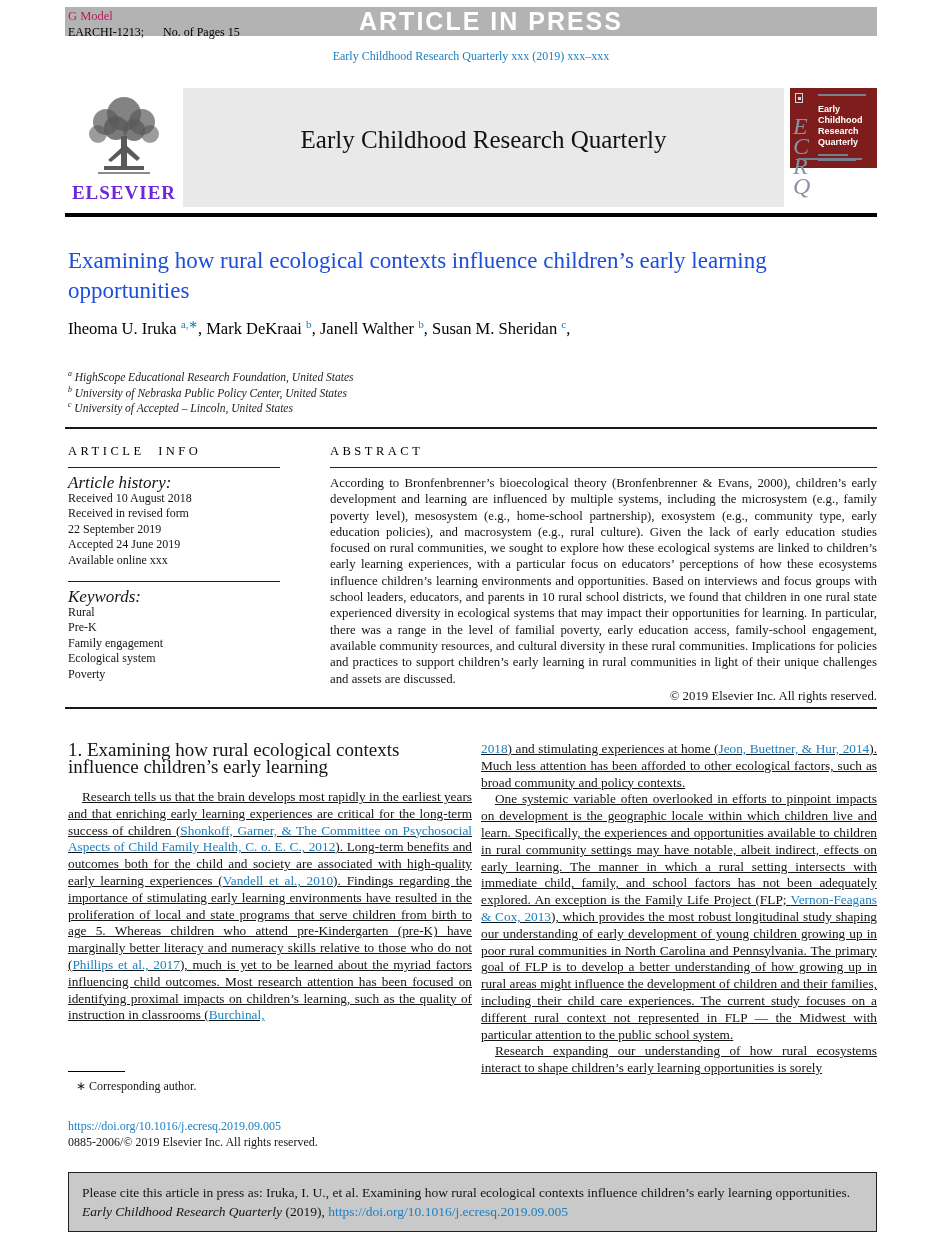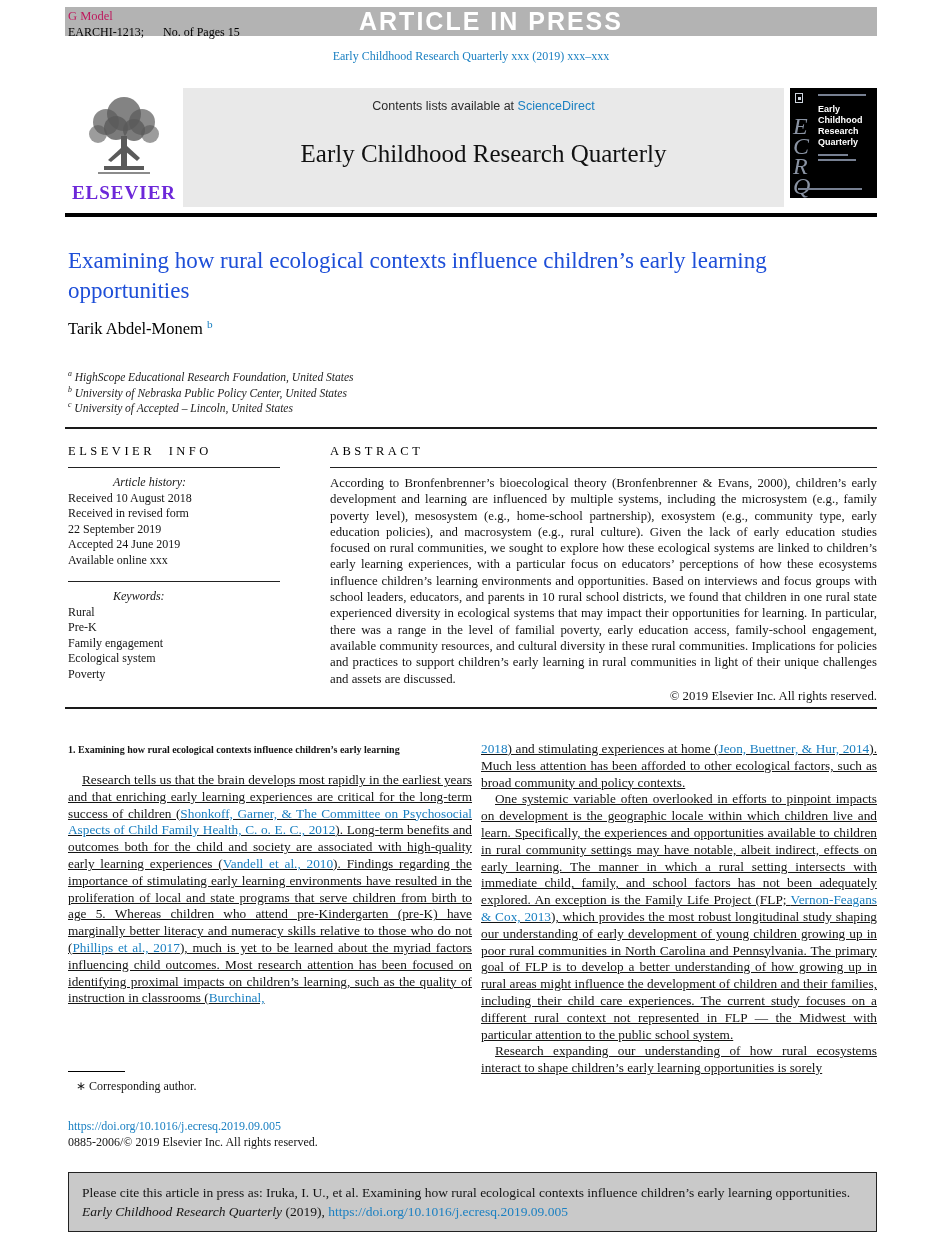--- a/index.html
+++ b/index.html
@@ -21,21 +21,21 @@
   
   .header-row { position:absolute; left:65px; top:88px; width:812px; height:119px; display:flex; }
   .logo-col { width:118px; text-align:center; }
   .logo-col svg { display:block; margin:0 auto; }
   .elsevier-word { font-family:"Liberation Serif", serif; font-weight:bold; font-size:19px;
                    letter-spacing:1px; color:#6d28d9; margin-top:2px; }
   .center-box { flex:1; background:#e9e9e9; margin:0 6px 0 0; text-align:center; padding-top:11px; }
   .contents-line { font-family:"Liberation Sans", sans-serif; font-size:12.5px; color:#2b2b2b; }
   .contents-line .sd { color:#1b80c2; }
   .big-journal-title { font-size:25px; color:#111; margin-top:27px; }
-  .cover { position:relative; width:87px; height:110px; background:#000000; flex:0 0 87px; }
+  .cover { position:relative; width:87px; height:80px; background:#7f1d1d; flex:0 0 87px; }
   .cover-mark { position:absolute; left:5px; top:5px; width:8px; height:10px;
                 border:1px solid #cfd6e0; }
   .cover-mark::after { content:""; position:absolute; left:2px; top:3px; width:3px; height:3px; background:#cfd6e0; }
   .cover-title { position:absolute; left:28px; top:16px; font-family:"Liberation Sans", sans-serif;
                  font-weight:bold; font-size:9px; line-height:11px; color:#fff; text-align:left; }
   .cover-bar { position:absolute; background:#778092; height:2px; }
   .cover-monogram { position:absolute; left:3px; top:28px; width:20px;
                     font-family:"Liberation Serif", serif; font-style:italic;
                     font-size:24px; line-height:20px; color:#8a93a3; }
   .cover-monogram div { height:20px; }
@@ -51,31 +51,31 @@
             font-style:italic; color:#222; }
   .thin-rule1 { position:absolute; left:65px; top:427px; width:812px; height:2px; background:#1a1a1a; }
   .thin-rule2 { position:absolute; left:65px; top:707px; width:812px; height:2px; background:#1a1a1a; }
 
   
   .meta-row { position:absolute; left:68px; top:444px; width:809px; display:flex; }
   .info-col { width:212px; flex:0 0 212px; }
   .abs-col { flex:1; margin-left:50px; }
   .small-caps-head { font-size:12.5px; letter-spacing:3.5px; word-spacing:7px; color:#000; }
   .head-rule { border-top:1.5px solid #222; margin-top:8px; margin-bottom:7px; }
-  .info-col .label { font-style:italic; font-size:12px; line-height:15.5px;margin-left:45px; }
+  .info-col .label { font-style:italic; font-size:17px; line-height:15.5px; }
   .info-list div { font-size:12px; line-height:15.5px; }
   .mid-rule { border-top:1.5px solid #222; margin:13px 0 7px 0; }
   .abs-text { font-size:12.8px; line-height:16.3px; text-align:justify; }
   .abs-copy { font-size:12.8px; text-align:right; margin-top:2px; }
 
   
   .body-row { position:absolute; left:68px; top:741px; width:809px; display:flex; }
   .col-left { width:404px; flex:0 0 404px; }
   .col-right { flex:1; margin-left:9px; }
-  .sec-head { font-weight:bold; font-size:10px; line-height:17px; }
+  .sec-head { font-weight:normal; font-size:19px; line-height:17px; }
   .para { font-size:13.3px; line-height:16.8px; text-align:justify; margin-top:12px;text-decoration:underline; }
   .para.cont { margin-top:0; }
   .para.ind { text-indent:14px; margin-top:0; }
   .link { color:#1b80c2; }
   .it { font-style:italic; }
   .sup { vertical-align:super; font-size:68%; line-height:0; }
 
   
   .footnote { position:absolute; left:68px; top:1071px; width:404px; font-size:12px; line-height:15.5px; }
   .fn-rule { width:57px; border-top:1.2px solid #000; margin-bottom:7px; }
@@ -119,23 +119,20 @@
             <path d="M43 60 L30 72 L33 74 L45 64 Z"></path>
             <path d="M49 58 L62 70 L59 73 L47 63 Z"></path>
             <rect x="26" y="78" width="40" height="4"></rect>
             <rect x="20" y="84" width="52" height="2" opacity="0.7"></rect>
           </g>
         </svg>
       </span>
       <div class="elsevier-word">ELSEVIER</div>
     </div>
     <div class="center-box">
-      <div class="contents-line">
-        <span>Contents lists available at </span><span class="sd">ScienceDirect</span>
-      </div>
       <div class="big-journal-title">Early Childhood Research Quarterly</div>
     </div>
     <div class="cover">
       <div class="cover-mark"></div>
       <div class="cover-bar" style="left:28px; top:6px; width:48px;"></div>
       <div class="cover-title">
           <div>Early</div>
           <div>Childhood</div>
           <div>Research</div>
           <div>Quarterly</div>
@@ -149,33 +146,33 @@
           <div>Q</div>
         </div>
       <div class="cover-bar" style="left:8px; bottom:8px; width:64px;"></div>
     </div>
   </div>
 
   <div class="black-rule"></div>
 
   <h1 class="article-title" style="font-weight:normal;">Examining how rural ecological contexts influence children’s early learning opportunities</h1>
   <div class="authors">
-    <div><span>Tarik Abdel-Monem </span><span class="sup link">b</span></div>
+    <div><span>Iheoma U. Iruka </span><span class="sup link">a,∗</span><span>, Mark DeKraai </span><span class="sup link">b</span><span>, Janell Walther </span><span class="sup link">b</span><span>, Susan M. Sheridan </span><span class="sup link">c</span><span>,</span></div>
   </div>
   <div class="affils">
     <div><span class="sup">a</span> <span>HighScope Educational Research Foundation, United States</span></div>
     <div><span class="sup">b</span> <span>University of Nebraska Public Policy Center, United States</span></div>
     <div><span class="sup">c</span> <span>University of Accepted – Lincoln, United States</span></div>
   </div>
 
   <div class="thin-rule1"></div>
 
   <div class="meta-row">
     <div class="info-col">
-      <div class="small-caps-head">ELSEVIER INFO</div>
+      <div class="small-caps-head">ARTICLE INFO</div>
       <div class="head-rule"></div>
       <div class="label">Article history:</div>
       <div class="info-list">
           <div>Received 10 August 2018</div>
           <div>Received in revised form</div>
           <div>22 September 2019</div>
           <div>Accepted 24 June 2019</div>
           <div>Available online xxx</div>
         </div>
       <div class="mid-rule"></div>

